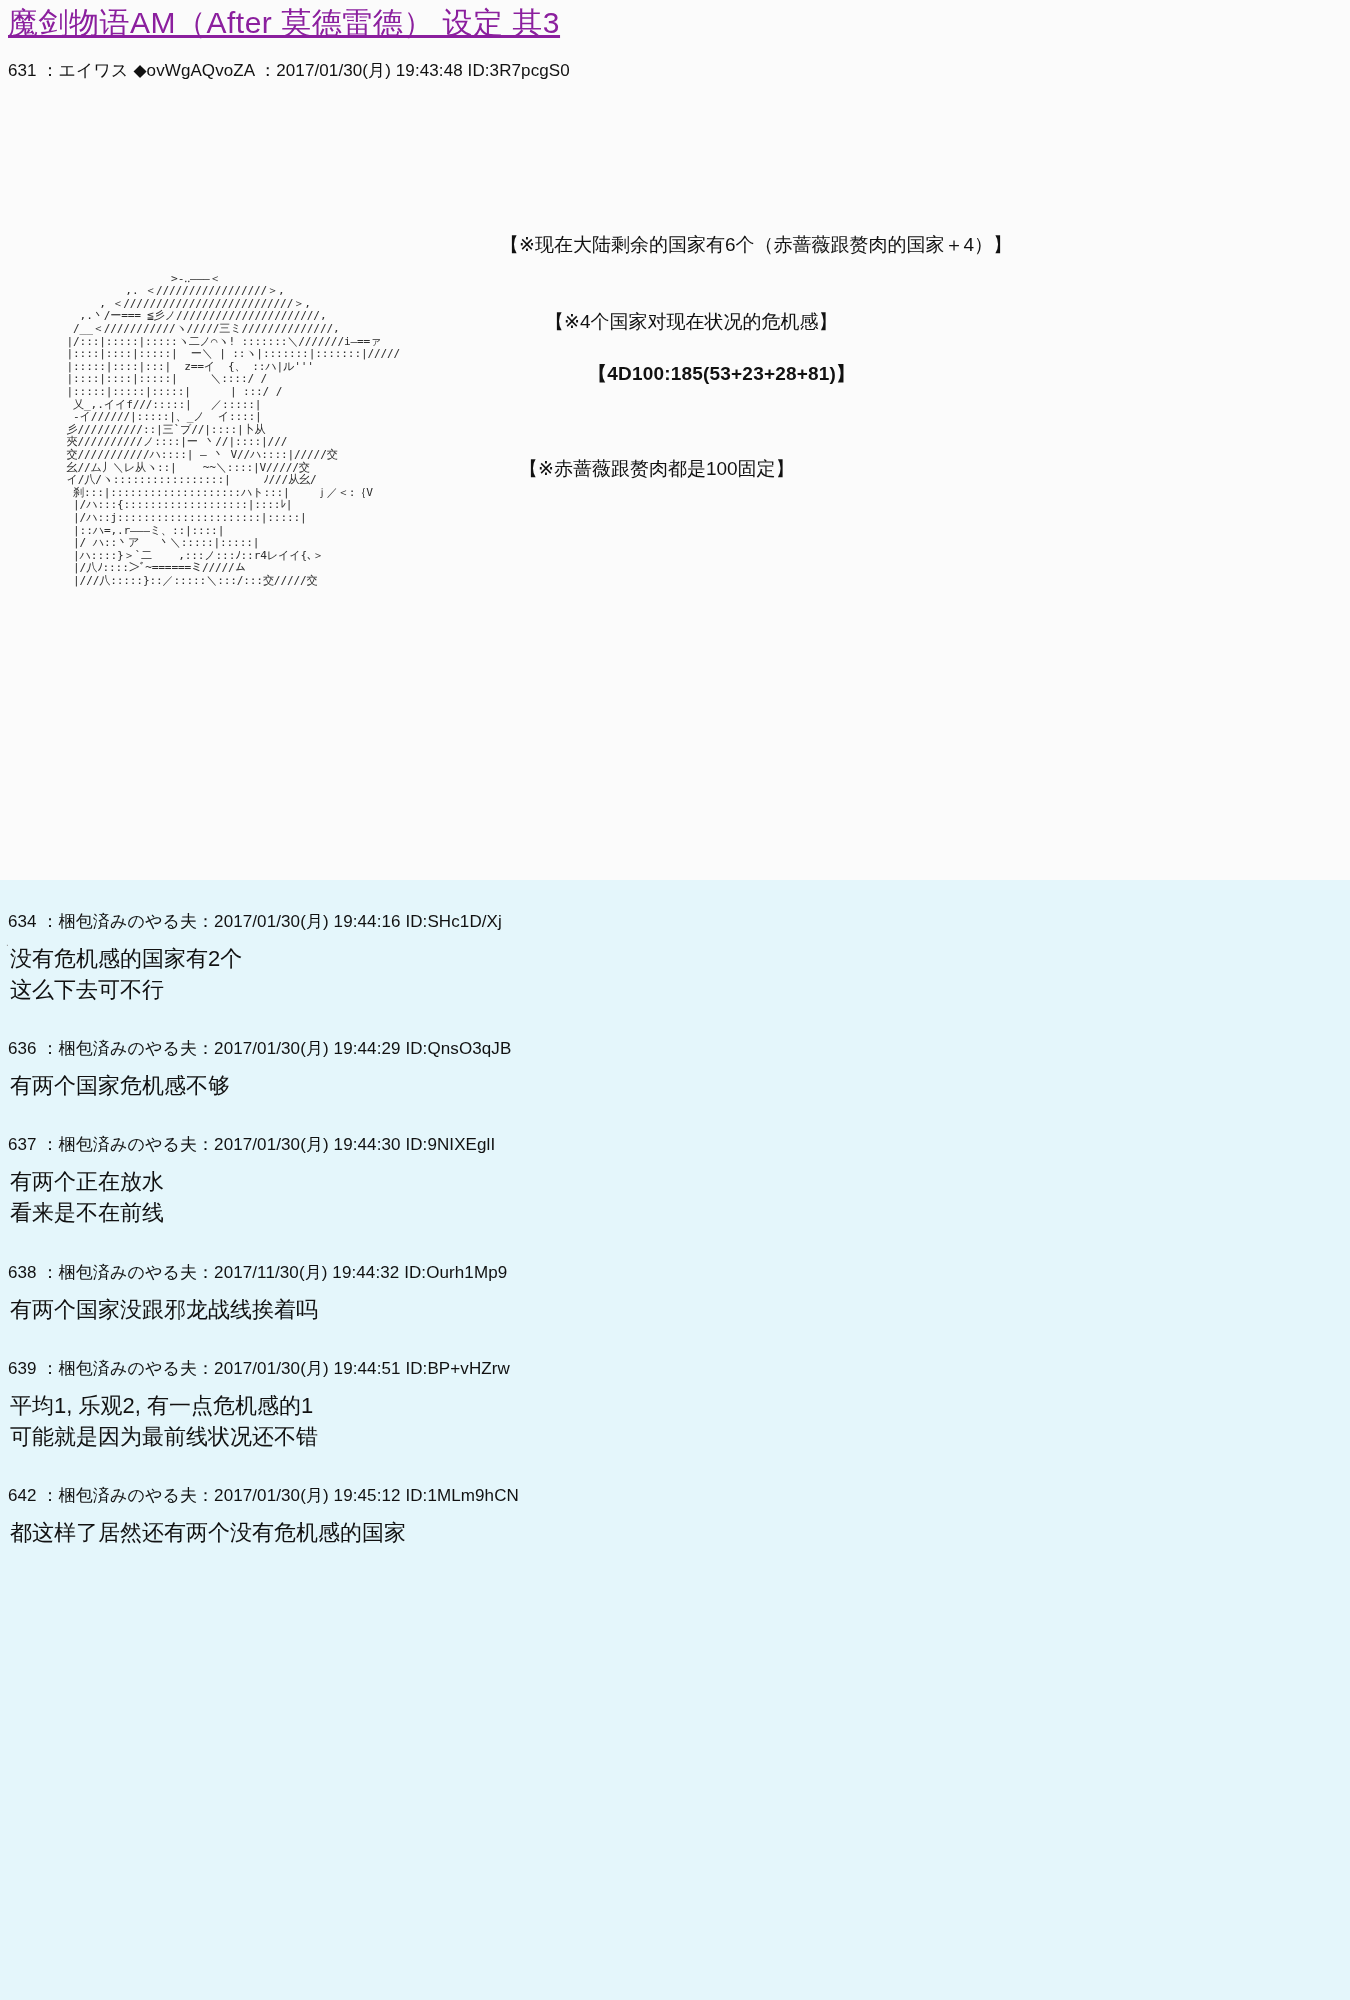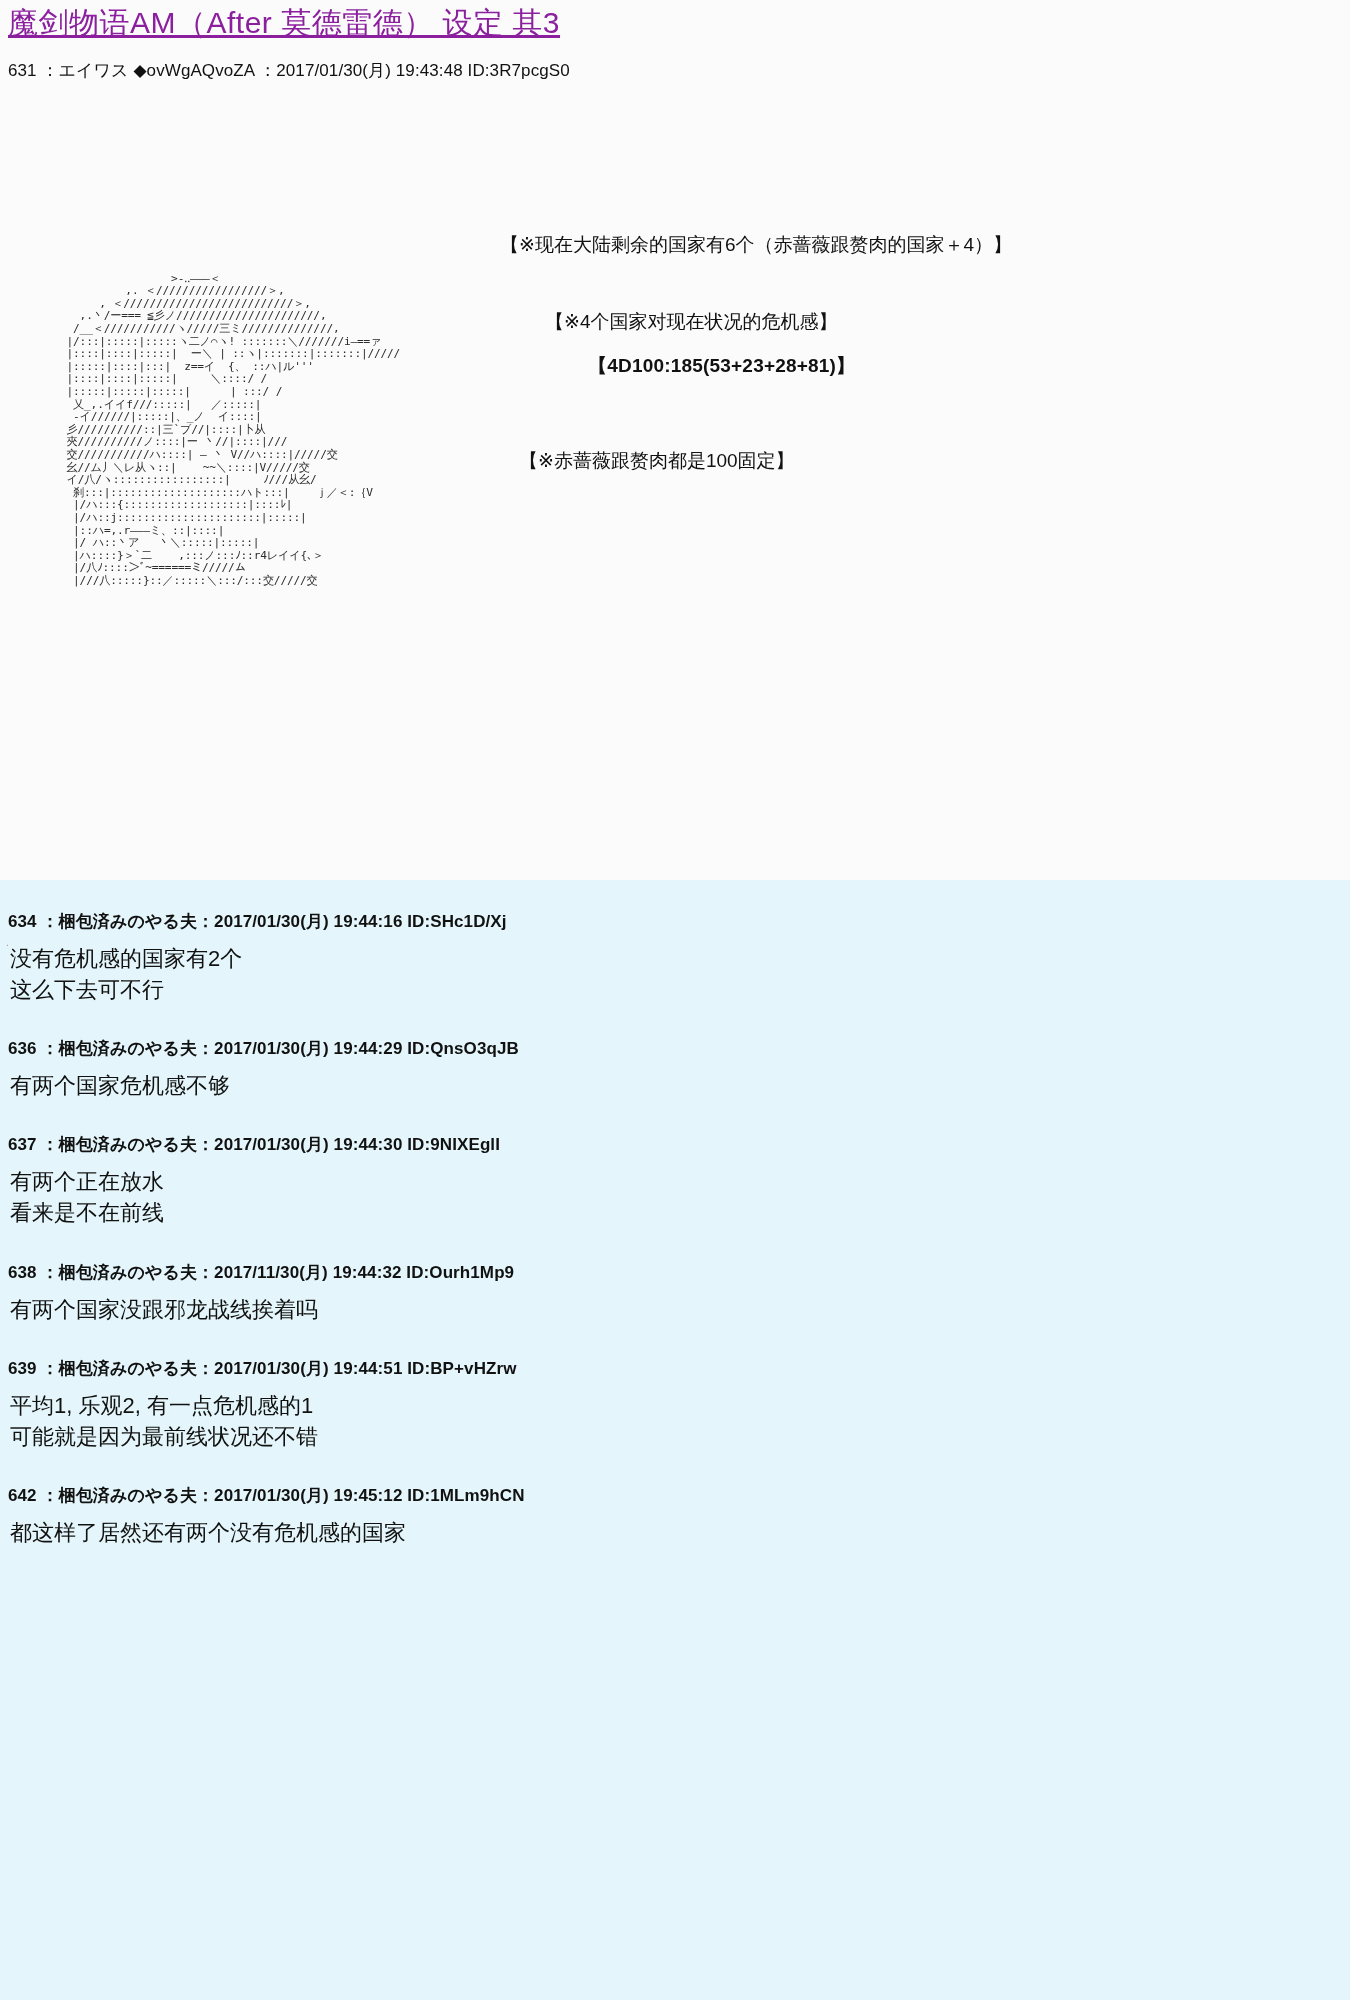--- a/index.html
+++ b/index.html
@@ -75,21 +75,21 @@
   }
   .note {
     font-size: 19px;
     line-height: 1.35;
     color: #111;
     white-space: nowrap;
     margin-bottom: 26px;
   }
   .note.n1 { margin-left: 10px; margin-bottom: 22px; }
   .note.n2 { margin-left: 0px;  margin-bottom: 52px; }
-  .note.n3 { margin-left: 45px; margin-bottom: 18px; }
+  .note.n3 { margin-left: 45px; margin-bottom: 26px; }
   .note.roll {
     font-weight: bold;
     margin-left: 88px;
     margin-bottom: 70px;
     letter-spacing: 0.2px;
   }
   .note.n5 { margin-left: 19px; }
 
   .tiny-dot {
     position: absolute;
@@ -108,21 +108,20 @@
   .reply {
     padding: 0 0 0 8px;
     margin-bottom: 2px;
   }
   .reply-head {
     font-size: 17px;
     color: #111;
     white-space: nowrap;
     padding: 12px 0 10px 0;
     letter-spacing: 0.1px;
-    font-weight: bold;
   }
   .reply-body {
     font-size: 22px;
     line-height: 1.42;
     color: #111;
     padding: 0 0 18px 2px;
     white-space: pre-line;
   }
 </style>
 </head>

